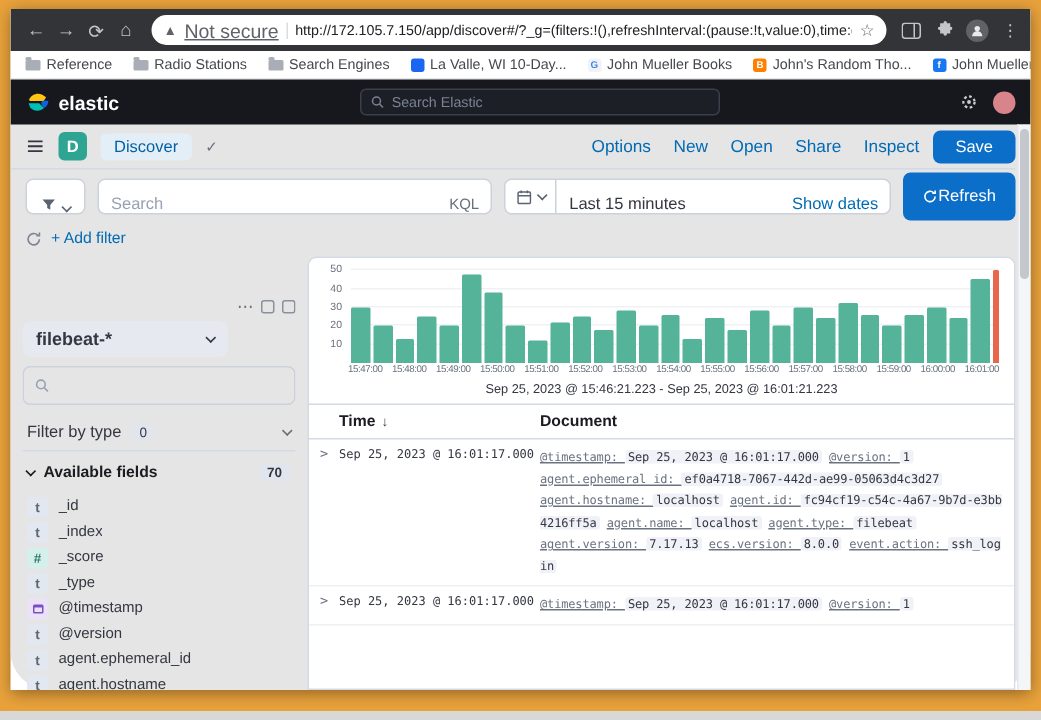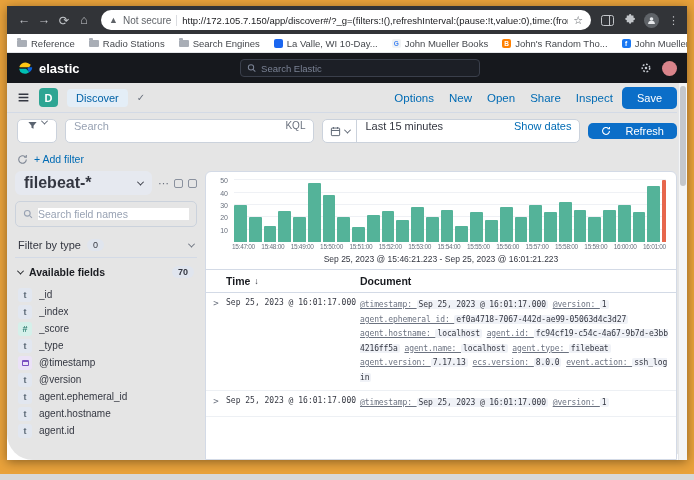--- a/index.html
+++ b/index.html
@@ -25,21 +25,21 @@
   .tab-title { font-size:9.5px; color:#DDDEE1; white-space:nowrap; overflow:hidden; flex:1; }
   .tab-close { color:#9AA0A6; font-size:11px; line-height:1; }
   .newtab { color:#9AA0A6; font-size:14px; margin:0 0 3px 10px; }
 
   
   .toolbar { height:28px; background:#323438; display:flex; align-items:center; padding:0 8px; gap:2px; flex:none; }
   .nav-ico { color:#C2C5C9; font-size:12.5px; width:18px; text-align:center; flex:none; }
   .addr { flex:1; height:20px; background:#fff; border-radius:10px; margin:0 6px;
           display:flex; align-items:center; padding:0 8px; gap:5px; min-width:0; }
   .warn-ico { font-size:9px; color:#5F6368; flex:none; }
-  .sec-label { font-size:10px; color:#5F6368; white-space:nowrap; flex:none; }
+  .sec-label { font-size:13px; color:#5F6368; white-space:nowrap; flex:none;text-decoration:underline; }
   .addr-sep { width:1px; height:11px; background:#DADCE0; flex:none; }
   .url { font-size:9.5px; color:#202124; white-space:nowrap; overflow:hidden; flex:1; }
   .addr-star { color:#5F6368; font-size:11px; flex:none; }
   .tb-right { display:flex; align-items:center; gap:9px; flex:none; margin-left:2px; }
   .tb-right svg { display:block; }
   .chrome-avatar { width:15px; height:15px; border-radius:50%; background:#5F6368;
           display:flex; align-items:center; justify-content:center; }
   .dots { color:#C2C5C9; font-size:11px; }
 
   
@@ -72,45 +72,45 @@
                 padding:0 0 0 10px; gap:9px; flex:none; }
   .space-badge { width:19px; height:19px; border-radius:4px; background:#2EA593; color:#fff;
                  font-size:11px; font-weight:bold; display:flex; align-items:center; justify-content:center; }
   .crumb { background:#E4EEF7; color:#0061A6; font-size:11px; padding:3px 9px; border-radius:4px; }
   .crumb-check { color:#69707D; font-size:10px; }
   .app-menu { margin-left:auto; display:flex; align-items:center; gap:15px; font-size:11.5px; color:#006BB4; }
   .menu-link { cursor:pointer; }
   .save-btn { background:#0B6EC8; color:#fff; font-size:11px; padding:5px 15px; border-radius:5px; border:none; }
 
   .querybar { height:36px; display:flex; align-items:center; padding:0 0 0 10px; gap:8px; flex:none; }
-  .ctrl { height:24px; border:1px solid #CBD2DC; border-radius:5px; display:flex; align-items:flex-start; background:#fff; }
+  .ctrl { height:24px; border:1px solid #CBD2DC; border-radius:5px; display:flex; align-items:flex-end; background:#fff; }
   .filter-ctrl { width:40px; justify-content:center; gap:4px; color:#5A6370; flex:none; }
   .search-ctrl { flex:1; padding:0 8px; gap:6px; min-width:0; }
   .search-ctrl input { flex:1; border:none; outline:none; font-size:11px; color:#343741; min-width:0; }
   .search-ctrl input::placeholder { color:#98A2B3; }
   .kql { font-size:10px; color:#69707D; flex:none; }
   .date-ctrl { width:258px; flex:none; }
   .cal-btn { width:34px; height:100%; display:flex; align-items:center; justify-content:center; gap:4px;
              border-right:1px solid #CBD2DC; color:#5A6370; }
   .time-range { font-size:11px; color:#343741; padding:0 8px; white-space:nowrap; }
   .show-dates { margin-left:auto; font-size:11px; color:#006BB4; padding:0 8px; white-space:nowrap; }
-  .refresh-btn { height:16px; background:#0B6EC8; color:#fff; border-radius:5px; display:flex; align-items:center;
-                 gap:14px; padding:0 13px; font-size:11px; border:none; flex:none; }
+  .refresh-btn { height:32px; background:#0B6EC8; color:#fff; border-radius:5px; display:flex; align-items:center;
+                 gap:0; padding:0 13px; font-size:11px; border:none; flex:none; }
 
   .filterrow { height:20px; display:flex; align-items:center; gap:6px; padding:0 10px; flex:none; }
   .sq-icon { color:#7E8694; }
   .add-filter { font-size:10.5px; color:#006BB4; }
 
   .content { flex:1; display:flex; gap:8px; padding:2px 0 0 8px; min-height:0; overflow:hidden; }
 
   
   .sidebar { width:182px; flex:none; display:flex; flex-direction:column; gap:6px; overflow:hidden; }
   .sb-top { display:flex; align-items:center; gap:6px; }
   .idx-pill { flex:1; height:24px; background:#E6E9F0; border-radius:6px; display:flex; align-items:center;
-              justify-content:space-between; padding:4px 9px; font-size:16px; font-weight:bold; color:#343741; }
+              justify-content:space-between; padding:4px 9px; font-size:12px; font-weight:bold; color:#343741;margin-top:43px; }
   .sb-top-icons { display:flex; align-items:center; gap:5px; color:#69707D; }
   .mini-sq { width:9px; height:9px; border:1px solid #8A919E; border-radius:2px; display:inline-block; }
   .sb-search { height:26px; border:1px solid #CBD2DC; border-radius:5px; display:flex; align-items:center;
                padding:0 7px; gap:5px; color:#69707D; flex:none; }
   .sb-search input { flex:1; border:none; outline:none; font-size:10.5px; min-width:0; color:#343741; }
   .sb-search input::placeholder { color:#98A2B3; }
   .sb-filter { height:25px; border-bottom:1px solid #D3DAE6; display:flex; align-items:center; gap:6px;
                font-size:11px; color:#343741; padding:0 3px; flex:none; }
   .count-badge { background:#E0E5EE; border-radius:8px; font-size:9px; padding:1px 6px; color:#343741; }
   .ml-auto { margin-left:auto; }
@@ -339,21 +339,20 @@
               <span style="font-size:11px;">⋯</span>
               <span class="mini-sq"></span>
               <span class="mini-sq"></span>
             </div>
           </div>
           <div class="sb-search">
             <svg width="10" height="10" viewBox="0 0 14 14">
                 <circle cx="6" cy="6" r="4" fill="none" stroke="#98A2B3" stroke-width="1.5"></circle>
                 <line x1="9" y1="9" x2="12.5" y2="12.5" stroke="#98A2B3" stroke-width="1.5"></line>
               </svg>
-            <input placeholder="Search field names" style="">
           </div>
           <div class="sb-filter">
             <span>Filter by type</span>
             <span class="count-badge">0</span>
             <span class="chev ml-auto" style="color:#69707D;"></span>
           </div>
           <div class="avail">
             <span class="chev"></span>
             <span>Available fields</span>
             <span class="count-badge ml-auto">70</span>

